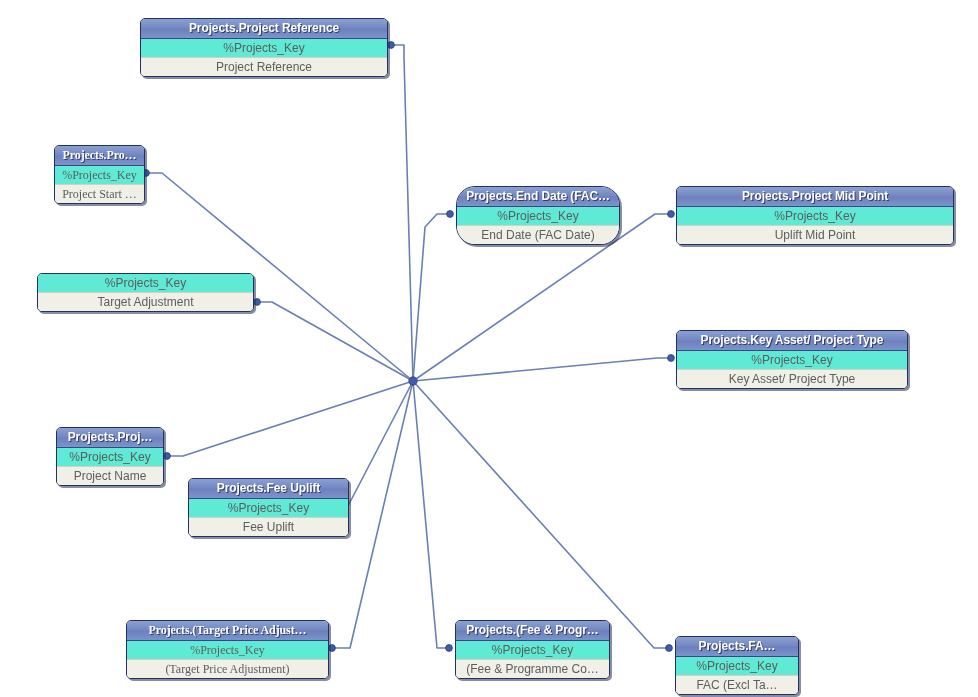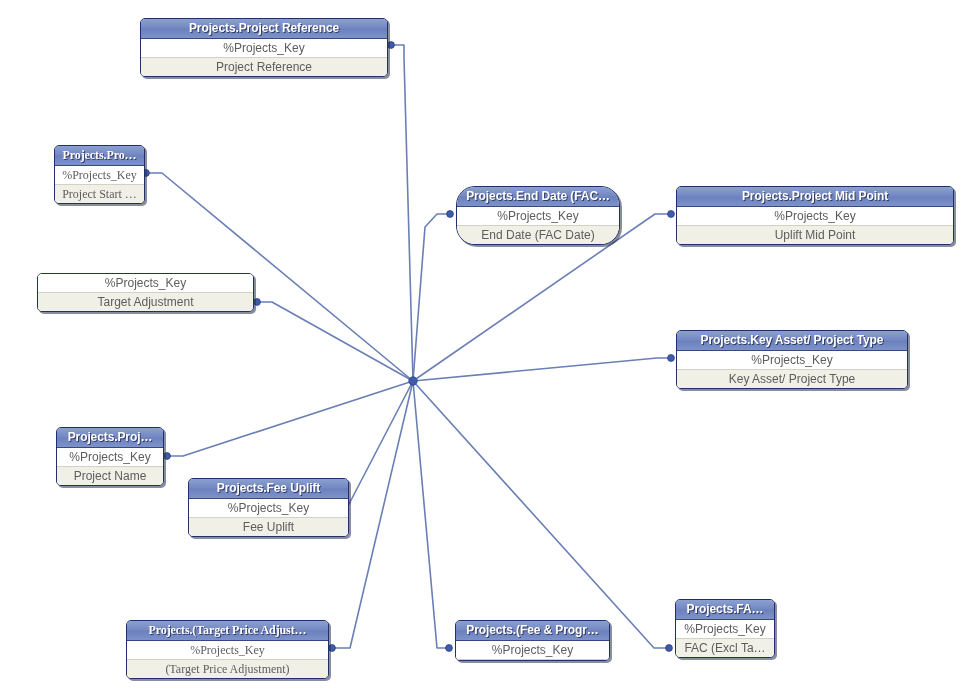--- a/index.html
+++ b/index.html
@@ -42,21 +42,21 @@
     line-height:18px;
     font-size:12px;
     color:#5d5d5d;
     padding:0 5px;
     white-space:nowrap;
     overflow:hidden;
     background:#eeeee4;
   }
   .entity .row.key{
     border-bottom:1px solid #d2d2c4;
-    background:#ffffff;
+    background:#5eead4;
   }
   .entity .row.val{
     background:#f0f0e7;
   }
 </style>
 </head>
 <body>
 
 <div id="canvas">
   <svg id="links" xmlns="http://www.w3.org/2000/svg" viewBox="0 0 978 697">
@@ -109,22 +109,23 @@
       <div class="row val">Fee Uplift</div>
     </div>
     <div class="entity" style="left: 126px; top: 620px; width: 203px; font-family: Liberation Serif, serif;">
       <div class="hdr">Projects.(Target Price Adjust…</div>
       <div class="row key">%Projects_Key</div>
       <div class="row val">(Target Price Adjustment)</div>
     </div>
     <div class="entity" style="left: 455px; top: 620px; width: 155px;">
       <div class="hdr">Projects.(Fee &amp; Progr…</div>
       <div class="row key">%Projects_Key</div>
+      <div class="row val">(Fee &amp; Programme Co…</div>
     </div>
-    <div class="entity" style="left: 675px; top: 599px; width: 100px;">
+    <div class="entity" style="left: 675px; top: 636px; width: 124px;">
       <div class="hdr">Projects.FA…</div>
       <div class="row key">%Projects_Key</div>
       <div class="row val">FAC (Excl Ta…</div>
     </div>
     <div class="entity" style="left: 676px; top: 330px; width: 232px;">
       <div class="hdr">Projects.Key Asset/ Project Type</div>
       <div class="row key">%Projects_Key</div>
       <div class="row val">Key Asset/ Project Type</div>
     </div>
     <div class="entity" style="left: 676px; top: 186px; width: 278px;">

